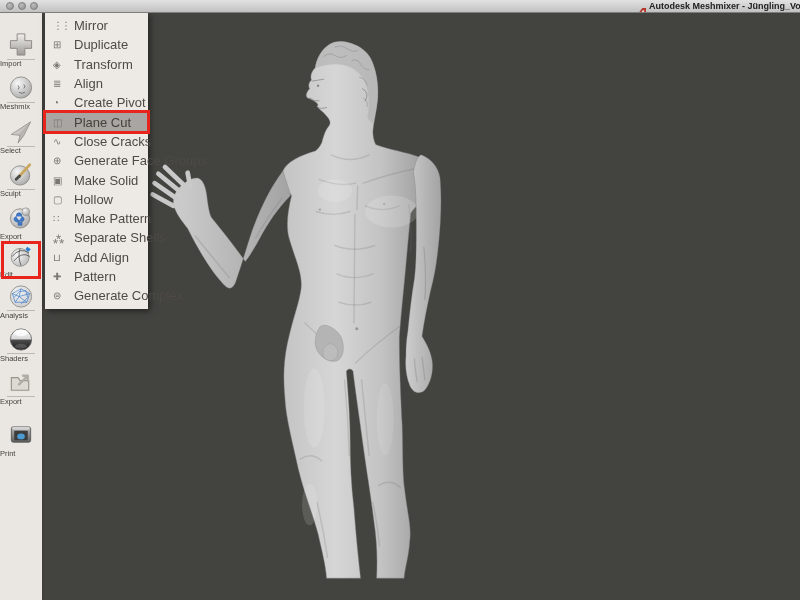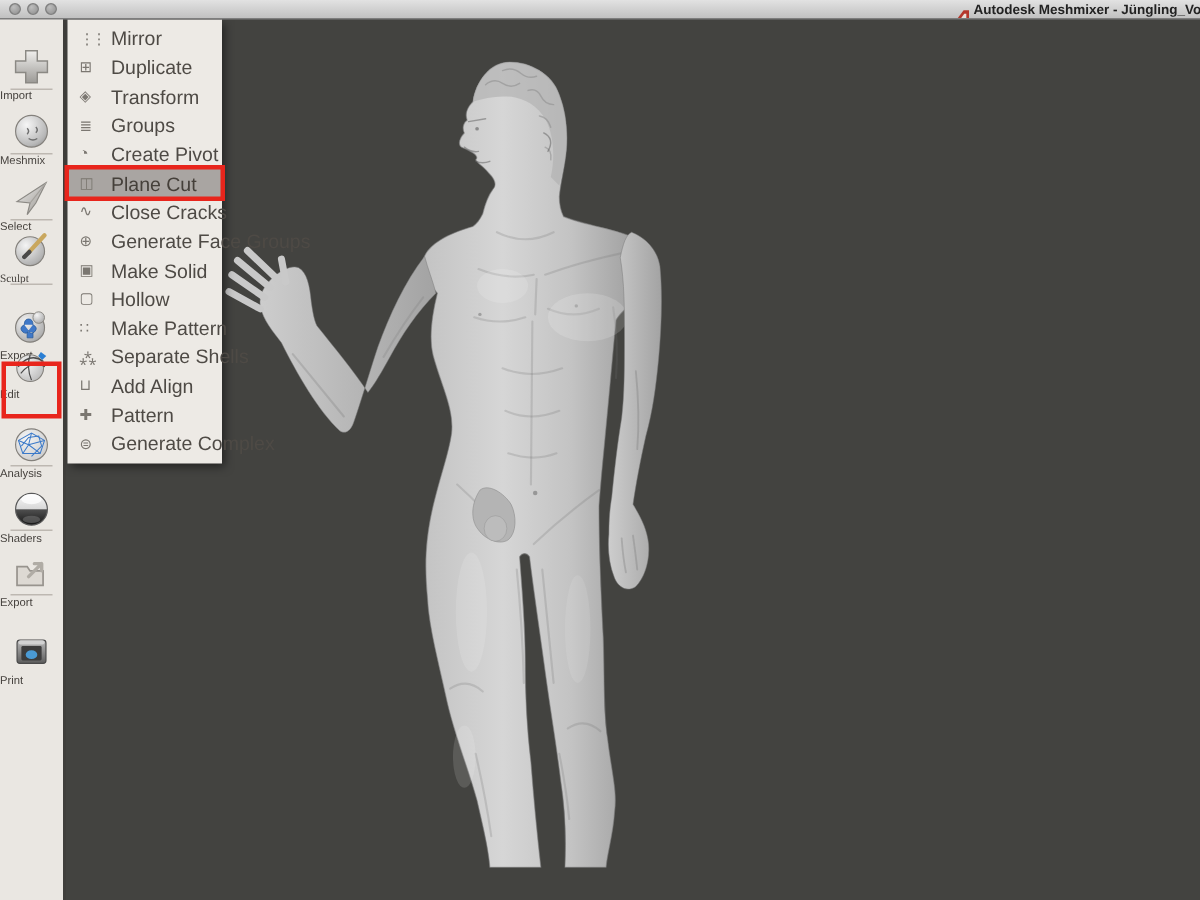--- a/index.html
+++ b/index.html
@@ -203,21 +203,21 @@
       <div class="sb-item" style="top: 106px;"><span><svg width="28" height="27" viewBox="0 0 28 28">
             <defs>
               <linearGradient id="sg" x1="0" y1="0" x2="1" y2="1">
                 <stop offset="0" stop-color="#efeeec"></stop>
                 <stop offset="1" stop-color="#96938e"></stop>
               </linearGradient>
             </defs>
             <path d="M24,4 L4,17 L13,18 L11,26 L17,18 L24,4 Z" fill="url(#sg)" stroke="#8b8984" stroke-width="0.8"></path>
             <path d="M24,4 L13,18" stroke="#a5a29d" stroke-width="0.8"></path>
           </svg></span><div class="sb-label">Select</div></div>
-      <div class="sb-item" style="top: 141px; font-family: Liberation Serif, serif;"><span><svg width="28" height="27" viewBox="0 0 28 28">
+      <div class="sb-item" style="top: 149px;"><span><svg width="28" height="27" viewBox="0 0 28 28">
             <defs>
               <radialGradient id="cg" cx="0.35" cy="0.3" r="0.9">
                 <stop offset="0" stop-color="#f4f4f4"></stop>
                 <stop offset="0.75" stop-color="#b2b2b2"></stop>
                 <stop offset="1" stop-color="#858585"></stop>
               </radialGradient>
             </defs>
             <circle cx="13" cy="15" r="10" fill="url(#cg)" stroke="#84817c" stroke-width="0.8"></circle>
             <line x1="23" y1="4" x2="12" y2="16" stroke="#c9a75e" stroke-width="3" stroke-linecap="round"></line>
             <line x1="12.5" y1="15.5" x2="9" y2="19" stroke="#4a4a4a" stroke-width="3" stroke-linecap="round"></line>
@@ -227,21 +227,21 @@
               <radialGradient id="tg" cx="0.35" cy="0.3" r="0.9">
                 <stop offset="0" stop-color="#f4f4f4"></stop>
                 <stop offset="0.75" stop-color="#b2b2b2"></stop>
                 <stop offset="1" stop-color="#858585"></stop>
               </radialGradient>
             </defs>
             <circle cx="13" cy="15" r="10" fill="url(#tg)" stroke="#84817c" stroke-width="0.8"></circle>
             <path d="M9,13 q-4,2 -1,5 q3,2 4,-1 M9,13 q0,-4 3,-4 q3,0 3,4 M15,13 q4,2 1,5 q-3,2 -4,-1 M11,18 l0,4 l4,0 l0,-4" fill="#3f78c8" stroke="#2d5f9e" stroke-width="0.6"></path>
             <circle cx="19" cy="8" r="4" fill="url(#tg)" stroke="#84817c" stroke-width="0.6"></circle>
           </svg></span><div class="sb-label">Export</div></div>
-      <div class="sb-item" style="top: 220px;"><span><svg width="26" height="25" viewBox="0 0 28 28">
+      <div class="sb-item" style="top: 232px;"><span><svg width="26" height="25" viewBox="0 0 28 28">
             <defs>
               <radialGradient id="eg" cx="0.35" cy="0.35" r="0.9">
                 <stop offset="0" stop-color="#f7f7f7"></stop>
                 <stop offset="0.75" stop-color="#c0c0c0"></stop>
                 <stop offset="1" stop-color="#8d8d8d"></stop>
               </radialGradient>
             </defs>
             <circle cx="13" cy="15" r="10" fill="url(#eg)" stroke="#84817c" stroke-width="0.8"></circle>
             <path d="M4,14 Q13,3 23,10 M6,19 Q15,8 24,14 M13,5 Q10,14 14,24" stroke="#4c4c4c" stroke-width="0.9" fill="none"></path>
             <path d="M21,3 L25,6 L22,9 L19,6 Z" fill="#2a7fd4"></path>
@@ -311,21 +311,21 @@
     <div class="menu-row">
       <span class="menu-ic">⊞</span>
       <span class="menu-label">Duplicate</span>
     </div>
     <div class="menu-row">
       <span class="menu-ic">◈</span>
       <span class="menu-label">Transform</span>
     </div>
     <div class="menu-row">
       <span class="menu-ic">≣</span>
-      <span class="menu-label">Groups</span>
+      <span class="menu-label">Align</span>
     </div>
     <div class="menu-row">
       <span class="menu-ic">◔</span>
       <span class="menu-label">Create Pivot</span>
     </div>
     <div class="menu-row hl">
       <span class="menu-ic">◫</span>
       <span class="menu-label">Plane Cut</span>
     </div>
     <div class="menu-row">

